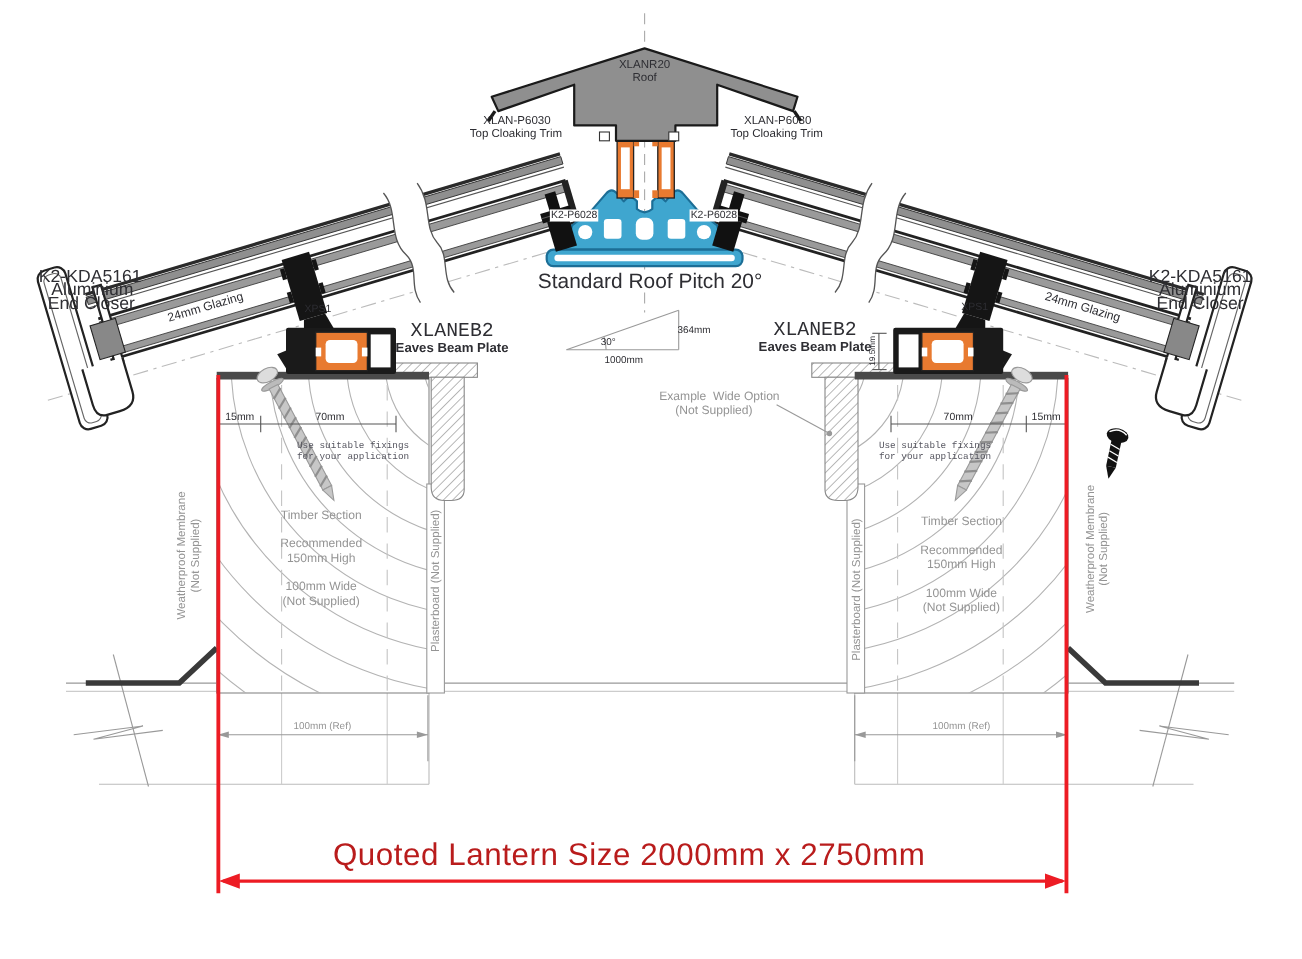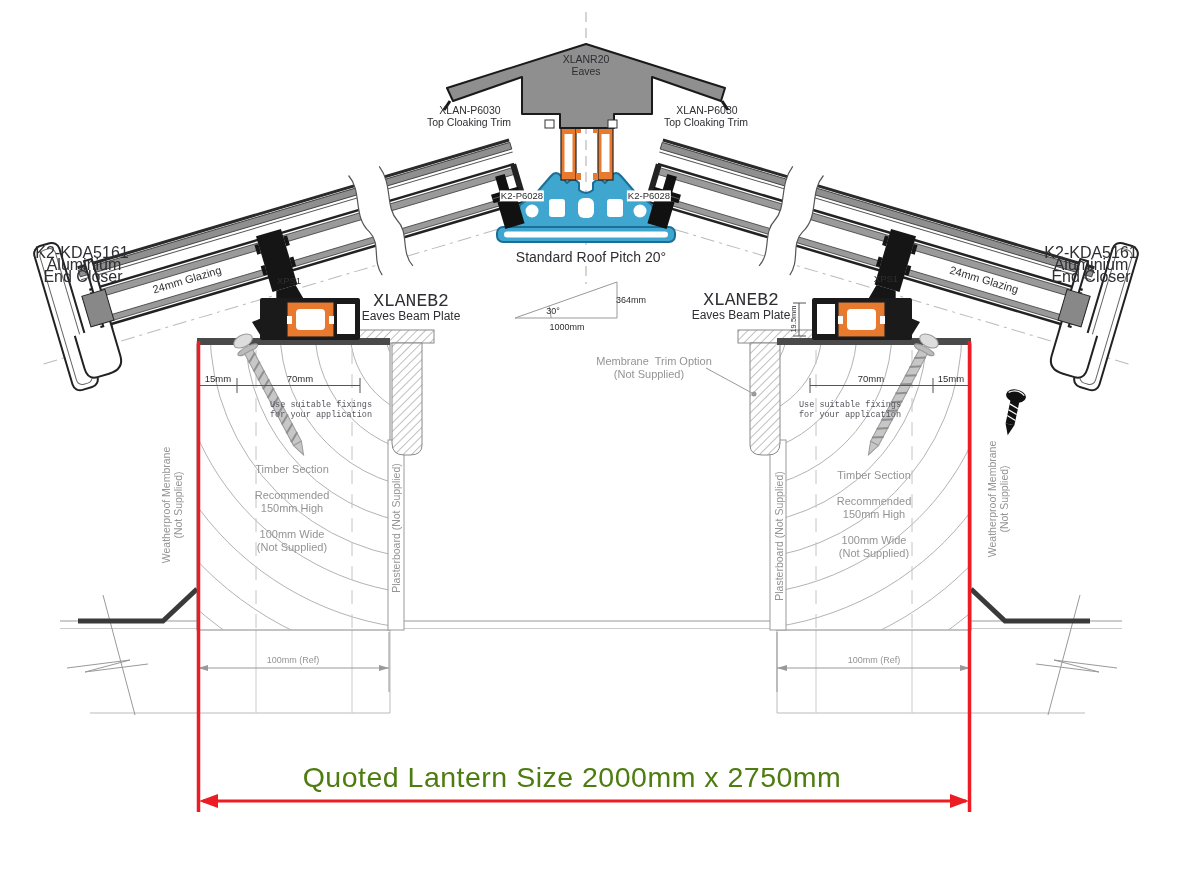--- a/index.html
+++ b/index.html
@@ -8,28 +8,28 @@
   .canvas svg{position:absolute;left:0;top:0;}
   .lbl{position:absolute;transform:translate(-50%,-50%);color:#2e2e33;white-space:pre;
        text-align:center;line-height:1.18;}
   .gray{color:#949494;}
   .t8{font-size:8.5px;font-family:Liberation Mono, monospace;}
   .t9{font-size:9px;}
   .t95{font-size:9.5px;}
   .t10{font-size:16px;}
   .t105{font-size:10.5px;}
   .t11{font-size:11px;}
-  .t12{font-size:12px;}
-  .t13{font-size:14px;}
+  .t12{font-size:12px;font-weight:bold;}
+  .t13{font-size:19px;}
   .t15{font-size:18px;font-family:Liberation Mono, monospace;}
   .rotL{transform:translate(-50%,-50%) rotate(-16.5deg);}
   .rotR{transform:translate(-50%,-50%) rotate(16.5deg);}
   .rot90{transform:translate(-50%,-50%) rotate(-90deg);}
   .halo{background:#fff;padding:0 1px;}
-  .quote{color:#4d7c0f;font-size:28.5px;letter-spacing:0.5px;}
+  .quote{color:#b91c1c;font-size:28.5px;letter-spacing:0.5px;}
 </style>
 </head>
 <body>
 
 <div class="canvas">
 
 <svg width="1184" height="872" viewBox="0 0 1184 872">
   <defs>
     <pattern id="hatch" width="6" height="6" patternUnits="userSpaceOnUse" patternTransform="rotate(45)">
       <rect width="6" height="6" fill="#fff"></rect>
@@ -344,21 +344,21 @@
   <g>
     <line x1="198.5" y1="341" x2="198.5" y2="812" stroke="#ED1C24" stroke-width="3.5"></line>
     <line x1="969.5" y1="341" x2="969.5" y2="812" stroke="#ED1C24" stroke-width="3.5"></line>
     <line x1="203" y1="801" x2="966" y2="801" stroke="#ED1C24" stroke-width="3"></line>
     <polygon points="199,801 218,794 218,808" fill="#ED1C24"></polygon>
     <polygon points="969,801 950,794 950,808" fill="#ED1C24"></polygon>
   </g>
 </svg>
 
 <div class="lbl t105" style="left:586px;top:59px">XLANR20</div>
-<div class="lbl t105" style="left:586px;top:71px">Eaves</div>
+<div class="lbl t105" style="left:586px;top:71px">Roof</div>
 
 <div class="lbl t105" style="left:470px;top:110px">XLAN-P6030</div>
 <div class="lbl t105" style="left:469px;top:122px">Top Cloaking Trim</div>
 <div class="lbl t105" style="left:707px;top:110px">XLAN-P6030</div>
 <div class="lbl t105" style="left:706px;top:122px">Top Cloaking Trim</div>
 
 <div class="lbl t95 halo" style="left:522px;top:196px">K2-P6028</div>
 <div class="lbl t95 halo" style="left:649px;top:196px">K2-P6028</div>
 
 <div class="lbl t13" style="left:591px;top:257px">Standard Roof Pitch 20°</div>
@@ -377,21 +377,21 @@
 <div class="lbl t11 rotR" style="left:984px;top:280px">24mm Glazing</div>
 
 <div class="lbl t95" style="left:289px;top:281px">XPS1</div>
 <div class="lbl t95" style="left:886px;top:279px">XPS1</div>
 
 <div class="lbl t15" style="left:411px;top:302px">XLANEB2</div>
 <div class="lbl t12" style="left:411px;top:316px">Eaves Beam Plate</div>
 <div class="lbl t15" style="left:741px;top:301px">XLANEB2</div>
 <div class="lbl t12" style="left:741px;top:315px">Eaves Beam Plate</div>
 
-<div class="lbl t11 gray" style="left:654px;top:361px">Membrane  Trim Option</div>
+<div class="lbl t11 gray" style="left:654px;top:361px">Example  Wide Option</div>
 <div class="lbl t11 gray" style="left:649px;top:374px">(Not Supplied)</div>
 
 <div class="lbl t8" style="left:321px;top:405px;color:#55555f">Use suitable fixings</div>
 <div class="lbl t8" style="left:321px;top:415px;color:#55555f">for your application</div>
 <div class="lbl t8" style="left:850px;top:405px;color:#55555f">Use suitable fixings</div>
 <div class="lbl t8" style="left:850px;top:415px;color:#55555f">for your application</div>
 
 <div class="lbl t95" style="left:218px;top:379px">15mm</div>
 <div class="lbl t95" style="left:300px;top:379px">70mm</div>
 <div class="lbl t95" style="left:871px;top:379px">70mm</div>

